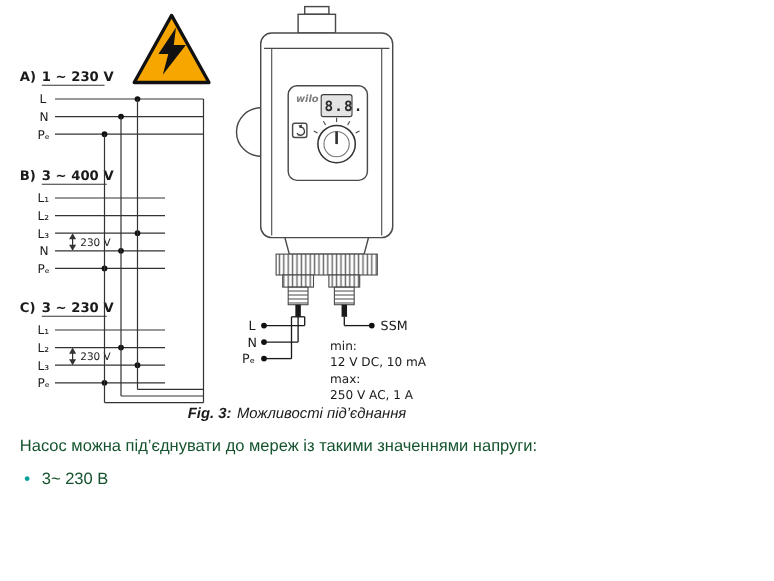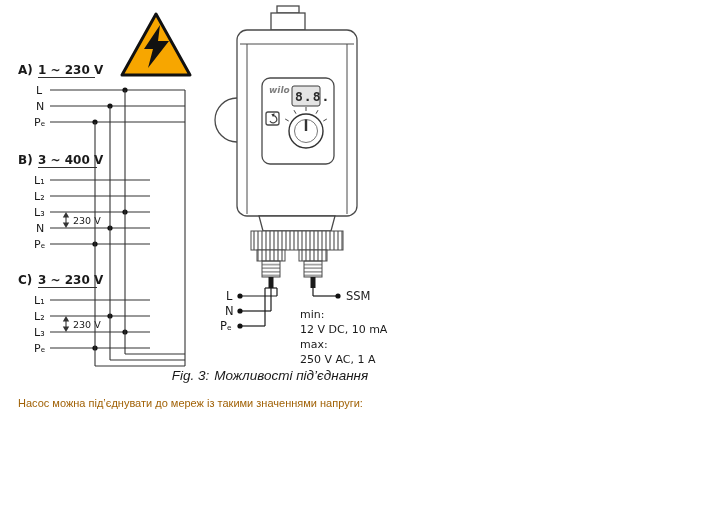--- a/index.html
+++ b/index.html
@@ -21,21 +21,21 @@
   .figure-caption {
     position: absolute;
     top: 368px;
     left: 0;
     width: 540px;
     text-align: center;
     font-style: italic;
     font-size: 13.5px;
     color: #1a1a1a;
   }
-  .cap-prefix { font-weight: normal; margin-right: 5px; }
+  .cap-prefix { font-weight: bold; margin-right: 5px; }
 
   
   svg text { font-family: "DejaVu Sans", sans-serif; fill: #1a1a1a; }
   .sec-label, .sec-title { font-size: 12px; font-weight: bold; }
   .wire-label  { font-size: 11px; }
   .note-label  { font-size: 9.5px; }
   .rating-text { font-size: 11px; }
   .cable-label { font-size: 11.5px; }
   .brand       { font-size: 9px; font-style: italic; font-weight: bold; fill: #7d7d7d; }
   .display-text{ font-family: "DejaVu Sans Mono", monospace; font-size: 13px; font-weight: bold; fill: #2a2a2a; letter-spacing: 1px; }
@@ -43,21 +43,21 @@
   .wire   { stroke: #333; stroke-width: 1.1; fill: none; }
   .thin   { stroke: #1a1a1a; stroke-width: 1.2; fill: none; }
   .cable  { stroke: #1a1a1a; stroke-width: 5; fill: none; }
   .dot    { fill: #111; stroke: none; }
   .arrhead{ fill: #333; stroke: none; }
   .dev    { fill: #ffffff; stroke: #4a4a4a; stroke-width: 1.3; }
   .seam   { stroke: #4a4a4a; stroke-width: 1; fill: none; }
   .tick   { stroke: #444; stroke-width: 1; }
 
   
-  .content { padding: 5px 20px 0 18px; font-size: 11px; color: #a16207; }
+  .content { padding: 5px 20px 0 18px; font-size: 15px; color: #14532d; }
   .content p { margin: 0 0 10px 0; }
   .content ul { list-style: none; margin: 13px 0 0 0; padding: 0; }
   .content li { position: relative; padding-left: 20px; line-height: 18px; margin-bottom: 6px; }
   .content li::before {
     content: "\2022";
     position: absolute;
     left: 4px;
     top: 0;
     color: var(--accent, #00A19A);
     font-weight: bold;
@@ -238,16 +238,17 @@
     </svg>
 
     <div class="figure-caption">
       <span class="cap-prefix">Fig. 3:</span><span>Можливості під’єднання</span>
     </div>
   </div>
 
   <div class="content">
     <p>Насос можна під’єднувати до мереж із такими значеннями напруги:</p>
     <ul>
+      <li><span>3~ 230 В</span></li>
     </ul>
   </div>
 
 </div>
 
 </body></html>

